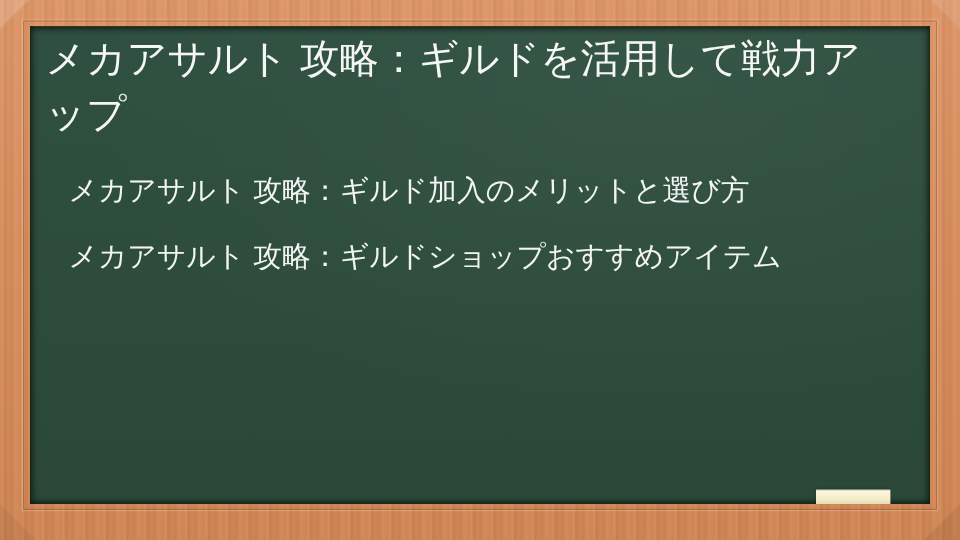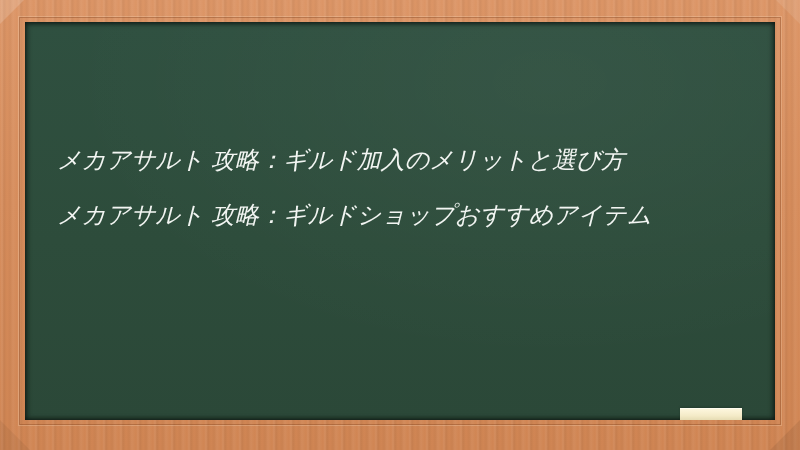--- a/index.html
+++ b/index.html
@@ -85,21 +85,20 @@
   }
 
   .toc {
     position: absolute;
     left: 13px;
     top: 120px;
     width: 690px;
     list-style: none;
     margin: 0;
     padding: 0;
-    font-style: italic;
   }
   .toc-item {
     color: #f2f5f2;
     font-size: 24px;
     line-height: 35px;
     padding: 0 0 0 19px;
     margin: 0 0 20px 0;
     font-weight: 400;
     white-space: pre-wrap;
   }
@@ -125,20 +124,21 @@
   <div class="frame">
     <div class="miter tl"></div>
     <div class="miter tr"></div>
     <div class="miter bl"></div>
     <div class="miter br"></div>
     <div class="bevel"></div>
   </div>
 
   <div class="board">
 
+    <div class="board-title">メカアサルト 攻略：ギルドを活用して戦力アップ</div>
 
     <ul class="toc">
       <li class="toc-item">メカアサルト 攻略：ギルド加入のメリットと選び方</li>
       <li class="toc-item">メカアサルト 攻略：ギルドショップおすすめアイテム</li>
     </ul>
 
     <div class="chalk"></div>
 
   </div>
 </div>

